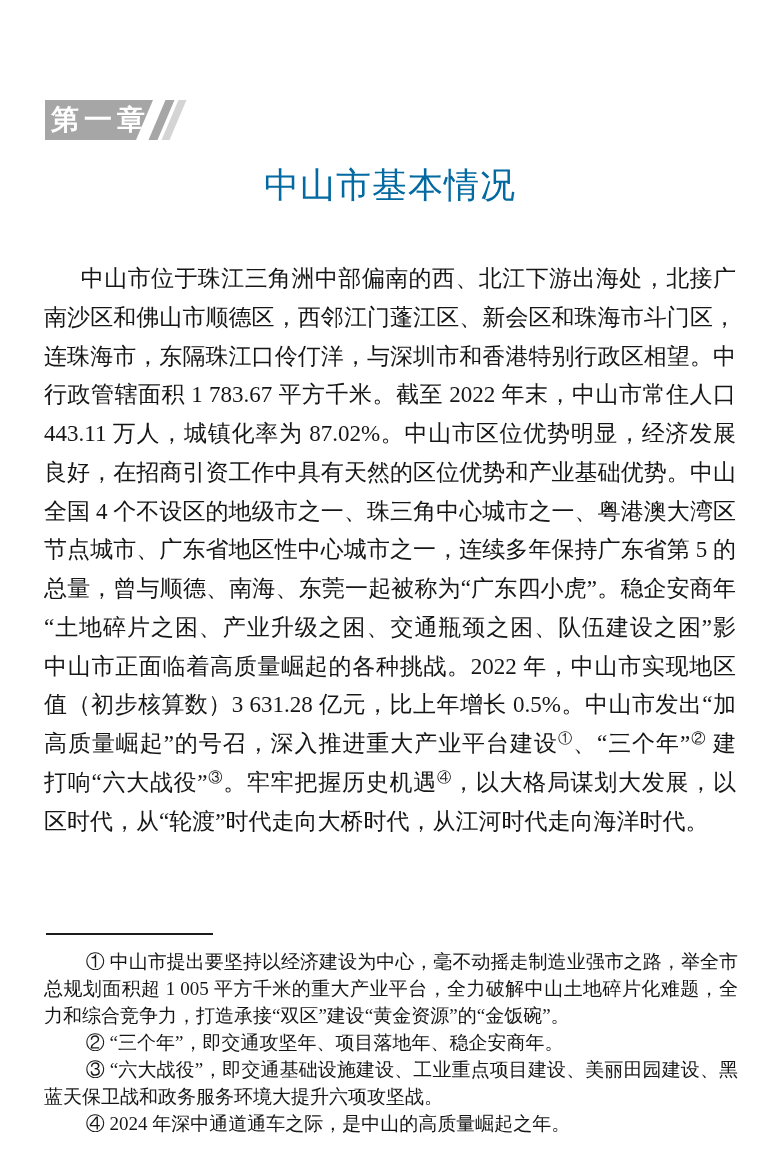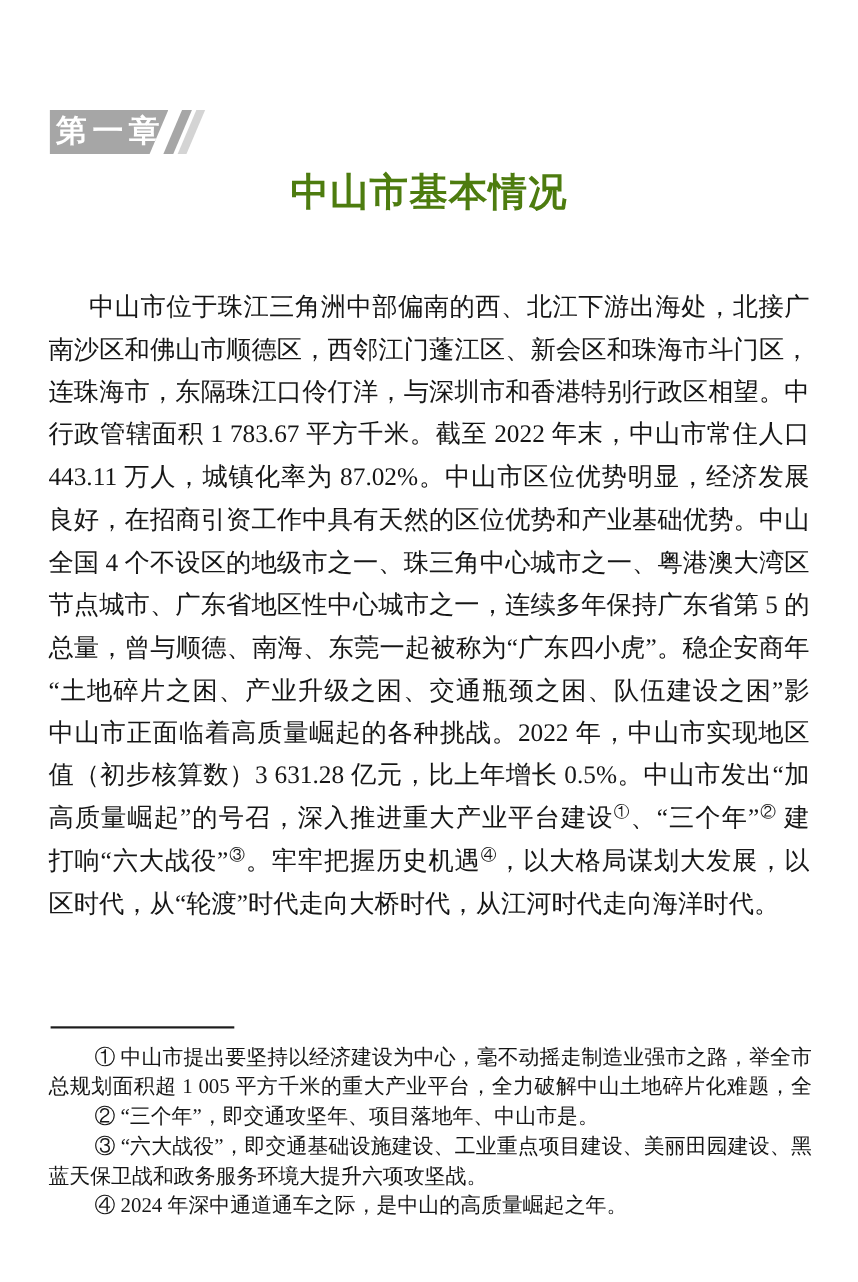--- a/index.html
+++ b/index.html
@@ -36,27 +36,27 @@
     height: 40px;
     transform: skewX(-23deg);
   }
   .stripe.s1 { left: 157px; width: 9px; background: var(--banner-gray, #a6a6a6); }
   .stripe.s2 { left: 170px; width: 8px; background: var(--stripe-light, #d4d4d4); }
 
   
   .page-title {
     position: absolute;
     left: 0; right: 0; top: 150px;
-    margin: 5px;
+    margin: 16px;
     text-align: center;
     font-size: 35px;
     line-height: 40px;
-    font-weight: bold;
+    font-weight: normal;
     letter-spacing: 1px;
-    color: #4d7c0f;
+    color: #0369a1;
   }
 
   
   .body-text {
     position: absolute;
     left: 44px; top: 260px;
     width: 692px;
     font-size: 23px;
     line-height: 38.75px;
   }
@@ -123,17 +123,18 @@
   <div class="bl jl">高质量崛起”的号召，深入推进重大产业平台建设<sup class="fnref">①</sup>、“三个年”<sup class="fnref">②</sup> 建设，</div>
   <div class="bl jl">打响“六大战役”<sup class="fnref">③</sup>。牢牢把握历史机遇<sup class="fnref">④</sup>，以大格局谋划大发展，以大平</div>
   <div class="bl">区时代，从“轮渡”时代走向大桥时代，从江河时代走向海洋时代。</div>
 </div>
 
 <div class="fn-rule"></div>
 
 <div class="footnotes">
   <div class="fl jl ind">① 中山市提出要坚持以经济建设为中心，毫不动摇走制造业强市之路，举全市之力，建设</div>
   <div class="fl jl">总规划面积超 1 005 平方千米的重大产业平台，全力破解中山土地碎片化难题，全面提升产业承载</div>
-  <div class="fl ind">② “三个年”，即交通攻坚年、项目落地年、中山市是。</div>
+  <div class="fl">力和综合竞争力，打造承接“双区”建设“黄金资源”的“金饭碗”。</div>
+  <div class="fl ind">② “三个年”，即交通攻坚年、项目落地年、稳企安商年。</div>
   <div class="fl jl ind">③ “六大战役”，即交通基础设施建设、工业重点项目建设、美丽田园建设、黑臭水体整治、</div>
   <div class="fl">蓝天保卫战和政务服务环境大提升六项攻坚战。</div>
   <div class="fl ind">④ 2024 年深中通道通车之际，是中山的高质量崛起之年。</div>
 </div>
 
 </body></html>

